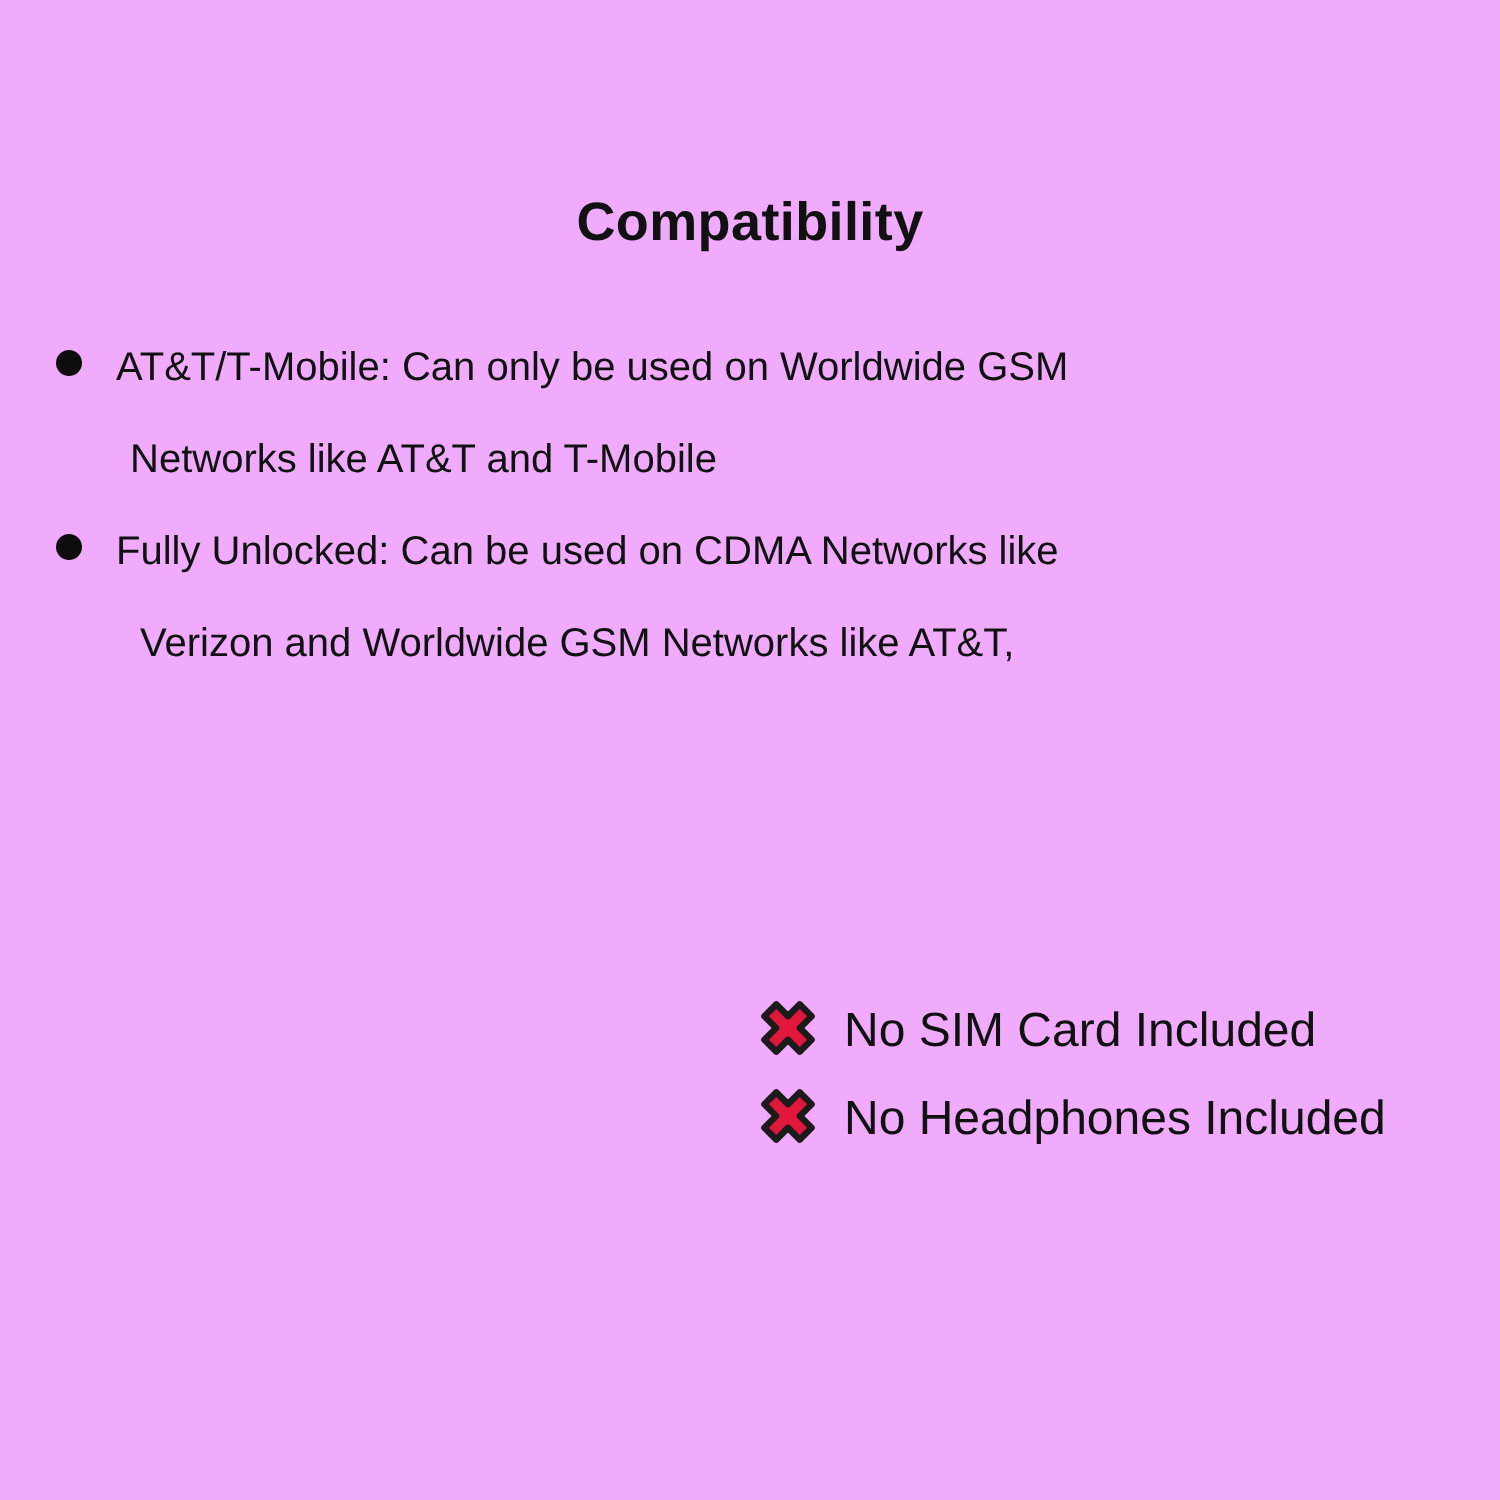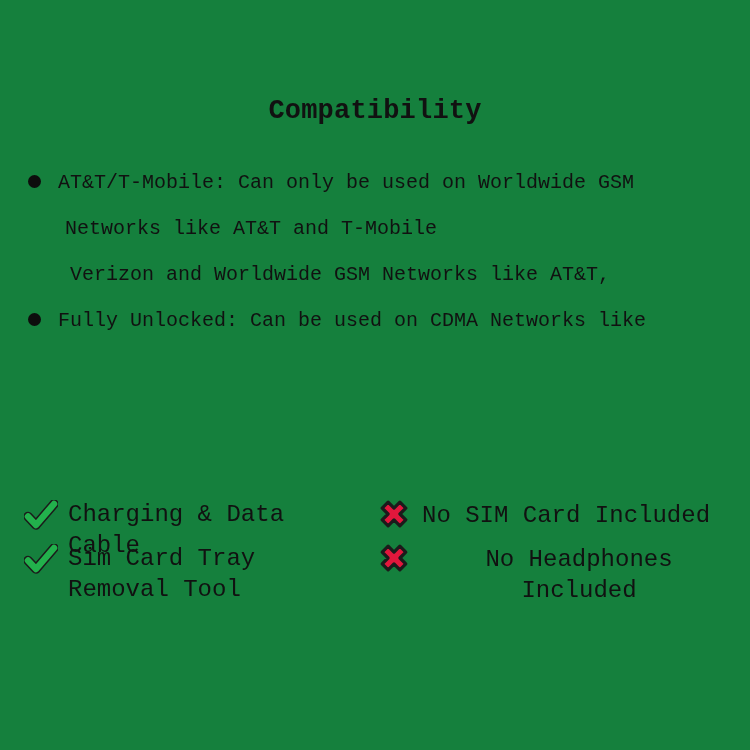--- a/index.html
+++ b/index.html
@@ -13,22 +13,21 @@
     position: relative;
     overflow: hidden;
     font-family: "Liberation Sans", sans-serif;
     color: #111111;
     -webkit-font-smoothing: antialiased;
   }
 
   .page {
     position: absolute;
     inset: 0;
-    background: #15803d;
-    font-family: Liberation Mono, monospace;
+    background: #f0abfc;
   }
 
   
   .heading {
     position: absolute;
     left: 0;
     width: 750px;
     text-align: center;
     font-weight: bold;
     font-size: 27px;
@@ -121,54 +120,34 @@
   <div class="compat-block">
 
     <div class="compat-line line-bulleted">
       <span class="bullet"></span><span class="txt">AT&amp;T/T-Mobile: Can only be used on Worldwide GSM</span>
     </div>
 
     <div class="compat-line line-cont-a">
       <span class="txt">Networks like AT&amp;T and T-Mobile</span>
     </div>
 
+    <div class="compat-line line-bulleted">
+      <span class="bullet"></span><span class="txt">Fully Unlocked: Can be used on CDMA Networks like</span>
+    </div>
+
     <div class="compat-line line-cont-b">
       <span class="txt">Verizon and Worldwide GSM Networks like AT&amp;T,</span>
-    </div>
-
-    <div class="compat-line line-bulleted">
-      <span class="bullet"></span><span class="txt">Fully Unlocked: Can be used on CDMA Networks like</span>
     </div>
 
 
   </div>
 
 
   <div class="box-block">
 
-    <div class="box-col left">
-
-      <div class="box-item">
-        <svg class="icon" viewBox="0 0 34 30">
-          <path d="M4 16.5 L12 25 L30 4" fill="none" stroke="#1b1b1b" stroke-width="9.5" stroke-linecap="round" stroke-linejoin="round"></path>
-          <path d="M4 16.5 L12 25 L30 4" fill="none" stroke="#22b14c" stroke-width="6.5" stroke-linecap="round" stroke-linejoin="round"></path>
-        </svg>
-        <div class="item-text">Charging &amp; Data Cable</div>
-      </div>
-
-      <div class="box-item tall">
-        <svg class="icon" viewBox="0 0 34 30">
-          <path d="M4 16.5 L12 25 L30 4" fill="none" stroke="#1b1b1b" stroke-width="9.5" stroke-linecap="round" stroke-linejoin="round"></path>
-          <path d="M4 16.5 L12 25 L30 4" fill="none" stroke="#22b14c" stroke-width="6.5" stroke-linecap="round" stroke-linejoin="round"></path>
-        </svg>
-        <div class="item-text">Sim Card Tray
-Removal Tool</div>
-      </div>
-
-    </div>
 
     <div class="box-col right">
 
       <div class="box-item">
         <svg class="icon" viewBox="0 0 36 32">
           <g transform="translate(18,16) rotate(45)">
             <path d="M-12.5,-4.2 H-4.2 V-12.5 H4.2 V-4.2 H12.5 V4.2 H4.2 V12.5 H-4.2 V4.2 H-12.5 Z" fill="#e2173c" stroke="#1b1b1b" stroke-width="3.2" stroke-linejoin="round"></path>
           </g>
         </svg>
         <div class="item-text">No SIM Card Included</div>

